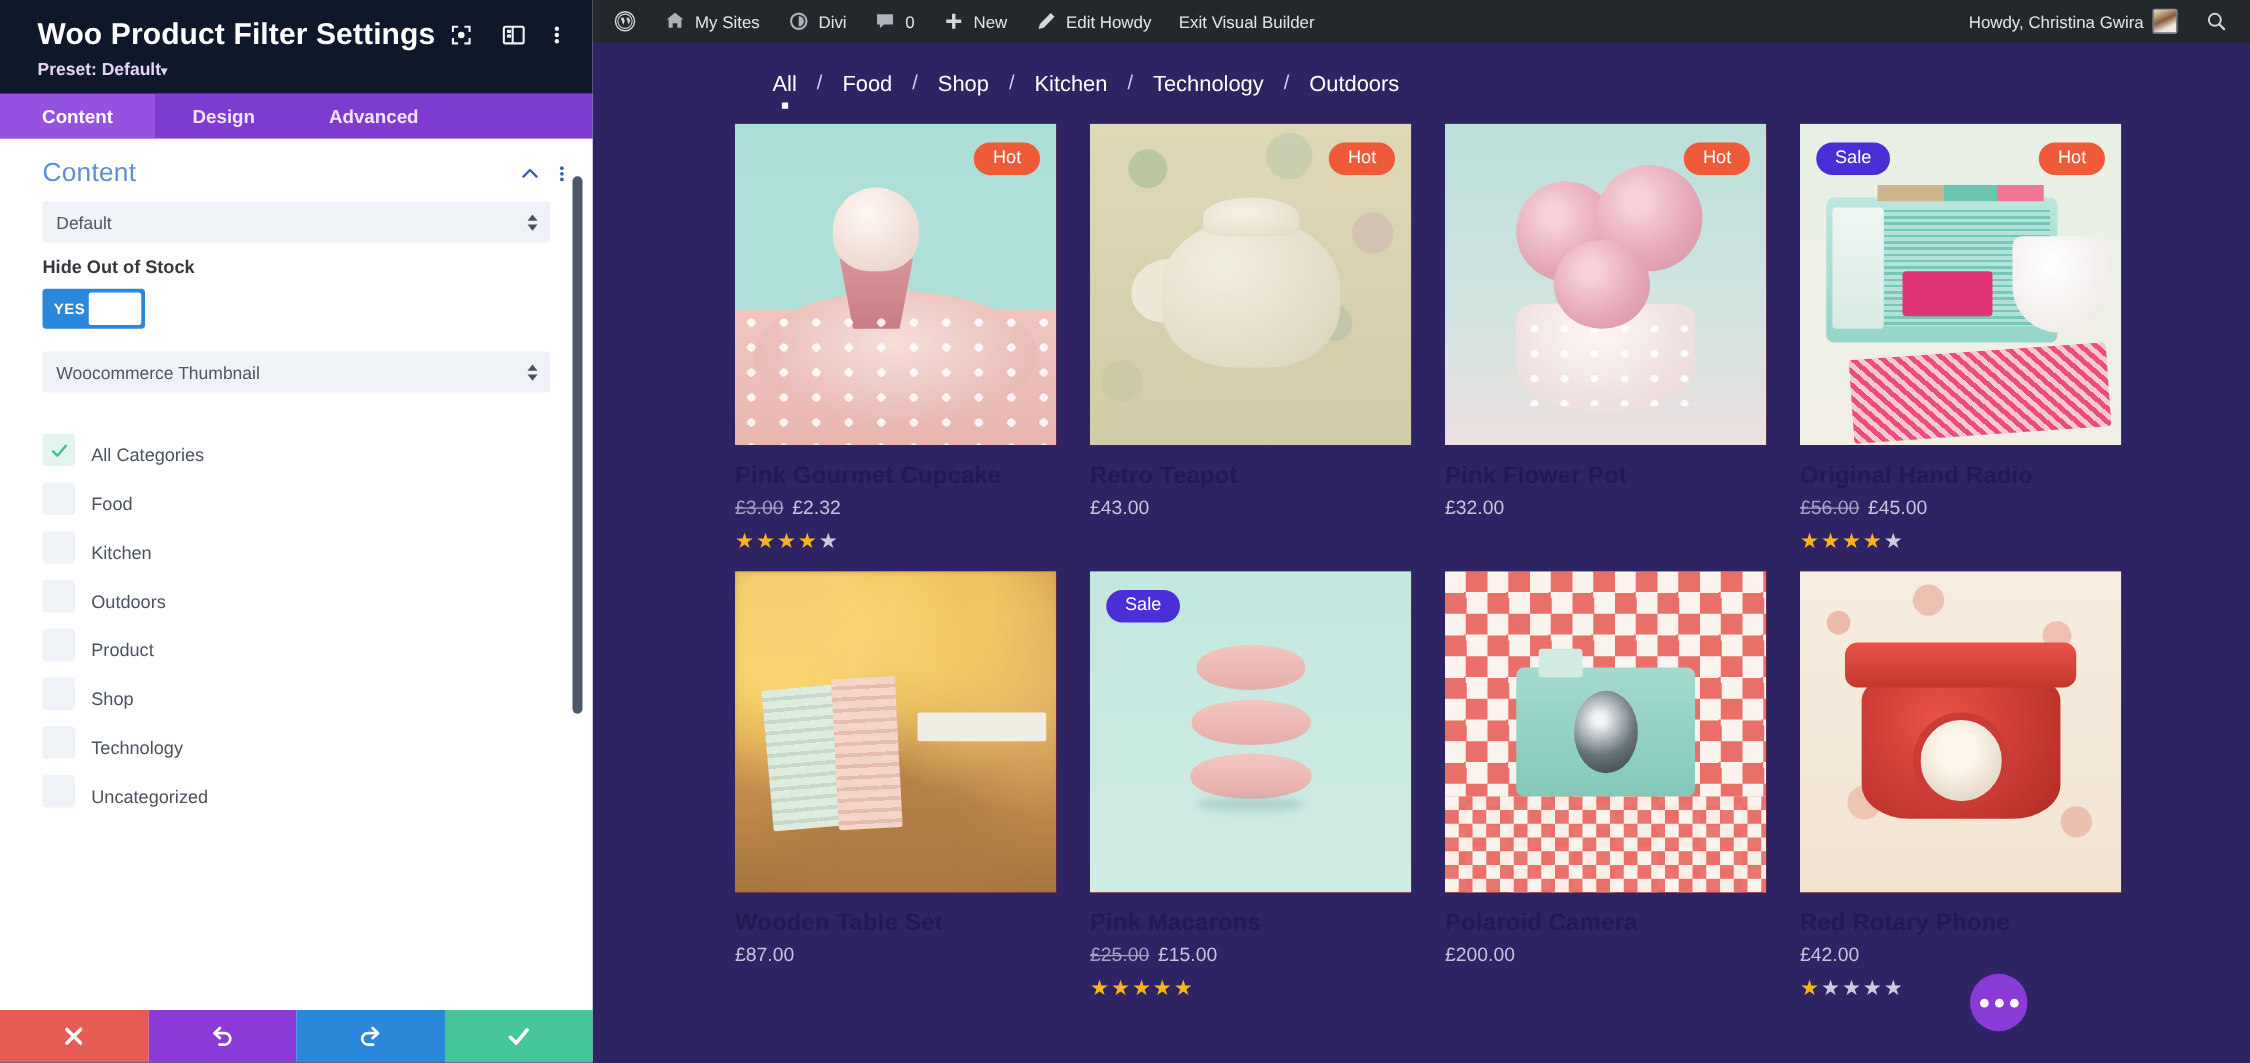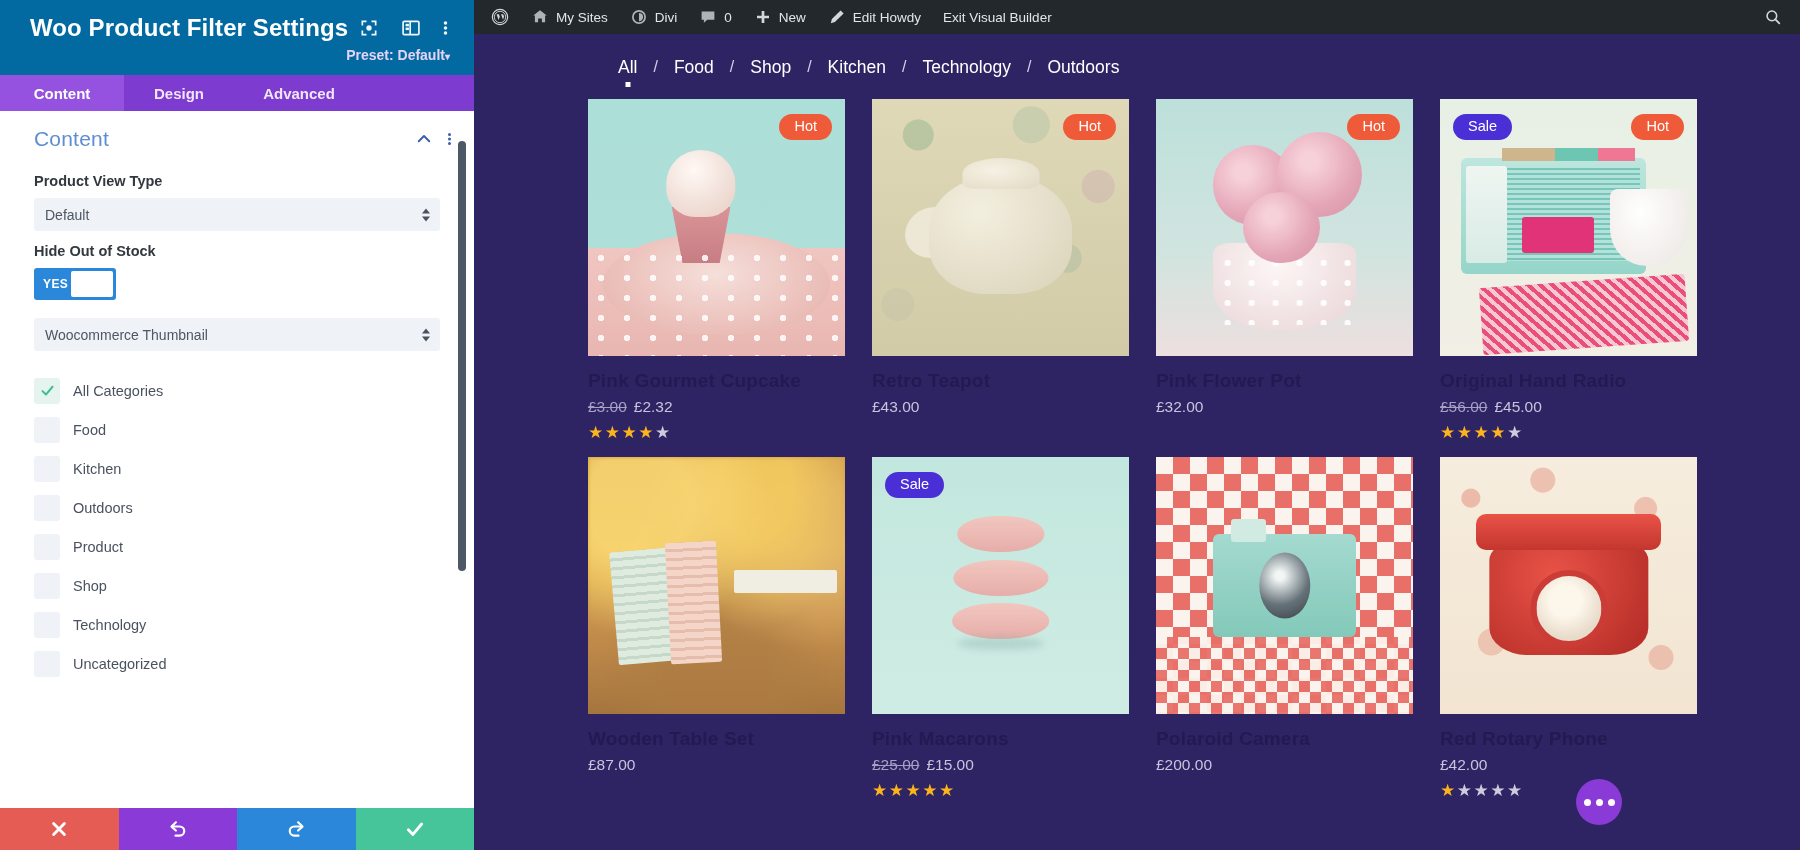--- a/index.html
+++ b/index.html
@@ -17,41 +17,40 @@
   .settings-panel {
     width: 474px; height: 850px;
     background: #ffffff;
     position: relative;
     flex: 0 0 474px;
     z-index: 30;
     display: flex; flex-direction: column;
   }
 
   .panel-header {
-    background: #0369a1;
+    background: #0f172a;
     padding: 14px 24px 12px 30px;
     position: relative;
   }
   .panel-header-top { display: flex; align-items: center; }
   .panel-title {
     color: #fff;
     font-size: 24px;
     font-weight: bold;
     letter-spacing: .1px;
     flex: 1 1 auto;
     white-space: nowrap;
   }
   .hdr-icons { display: flex; align-items: center; gap: 22px; padding-right: 2px; }
   .hdr-ico { width: 20px; height: 20px; opacity: .95; cursor: pointer; display:block; }
   .panel-preset {
     color: #e4d4f7;
     font-size: 14px;
     font-weight: bold;
     margin-top: 5px;
-    text-align: right;
   }
   .caret-dn { font-size: 10px; }
 
   .panel-tabs { display: flex; background: #7e3bd0; height: 36px; }
   .panel-tab {
     flex: 0 0 auto;
     color: #f0e6fb;
     font-size: 15px;
     font-weight: bold;
     display: flex; align-items: center; justify-content: center;
@@ -116,21 +115,21 @@
   }
   .toggle-text { color: #fff; font-size: 12px; font-weight: bold; letter-spacing: .4px; }
   .toggle-knob {
     position: absolute; right: 3px; top: 3px;
     width: 42px; height: 26px;
     background: #fff; border-radius: 2px;
   }
 
   .checks { margin-top: 4px; }
   .check-row {
-    display: flex; align-items: center;
+    display: flex; align-items: flex-end;
     height: 39px;
     cursor: pointer;
   }
   .check-box {
     width: 26px; height: 26px;
     background: #eff2f6;
     border-radius: 3px;
     margin-right: 13px;
     flex: 0 0 26px;
     display: flex; align-items: center; justify-content: center;
@@ -501,21 +500,20 @@
           <polyline points="5,15 12,8 19,15" fill="none" stroke="#3b5fa8" stroke-width="2.6" stroke-linecap="round" stroke-linejoin="round"></polyline>
         </svg>
         <svg class="sec-ico" style="width:5px" viewBox="0 0 6 24">
           <circle cx="3" cy="6" r="2" fill="#3b5fa8"></circle>
           <circle cx="3" cy="12" r="2" fill="#3b5fa8"></circle>
           <circle cx="3" cy="18" r="2" fill="#3b5fa8"></circle>
         </svg>
       </div>
 
       <div class="field">
-        <div class="field-label">Product View Type</div>
         <div class="select-box">
           <span>Default</span>
           <span class="select-arrows">
             <i class="ar ar-up"></i>
               <i class="ar ar-dn"></i>
           </span>
         </div>
       </div>
 
       <div class="field" style="margin-top:8px">
@@ -647,20 +645,24 @@
           <path d="M16.8 3.2l4 4L9.2 18.8 3.8 20.2l1.4-5.4z" fill="#e3e6e8"></path>
         </svg>
         <span>Edit Howdy</span>
       </div>
       <div class="ab-item">
         <span>Exit Visual Builder</span>
       </div>
 
       <div class="ab-spacer"></div>
 
+      <div class="ab-item">
+        <span>Howdy, Christina Gwira</span>
+        <span class="ab-avatar"></span>
+      </div>
       <div class="ab-item" style="padding-right:18px">
         <svg class="ab-ico" viewBox="0 0 24 24">
           <circle cx="10.5" cy="10.5" r="6.4" fill="none" stroke="#e3e6e8" stroke-width="2.1"></circle>
           <line x1="15.2" y1="15.2" x2="20.4" y2="20.4" stroke="#e3e6e8" stroke-width="2.4" stroke-linecap="round"></line>
         </svg>
       </div>
     </div>
 
     <div class="filter-row" id="filter-row">
         <span class="ft-item active">All</span>

